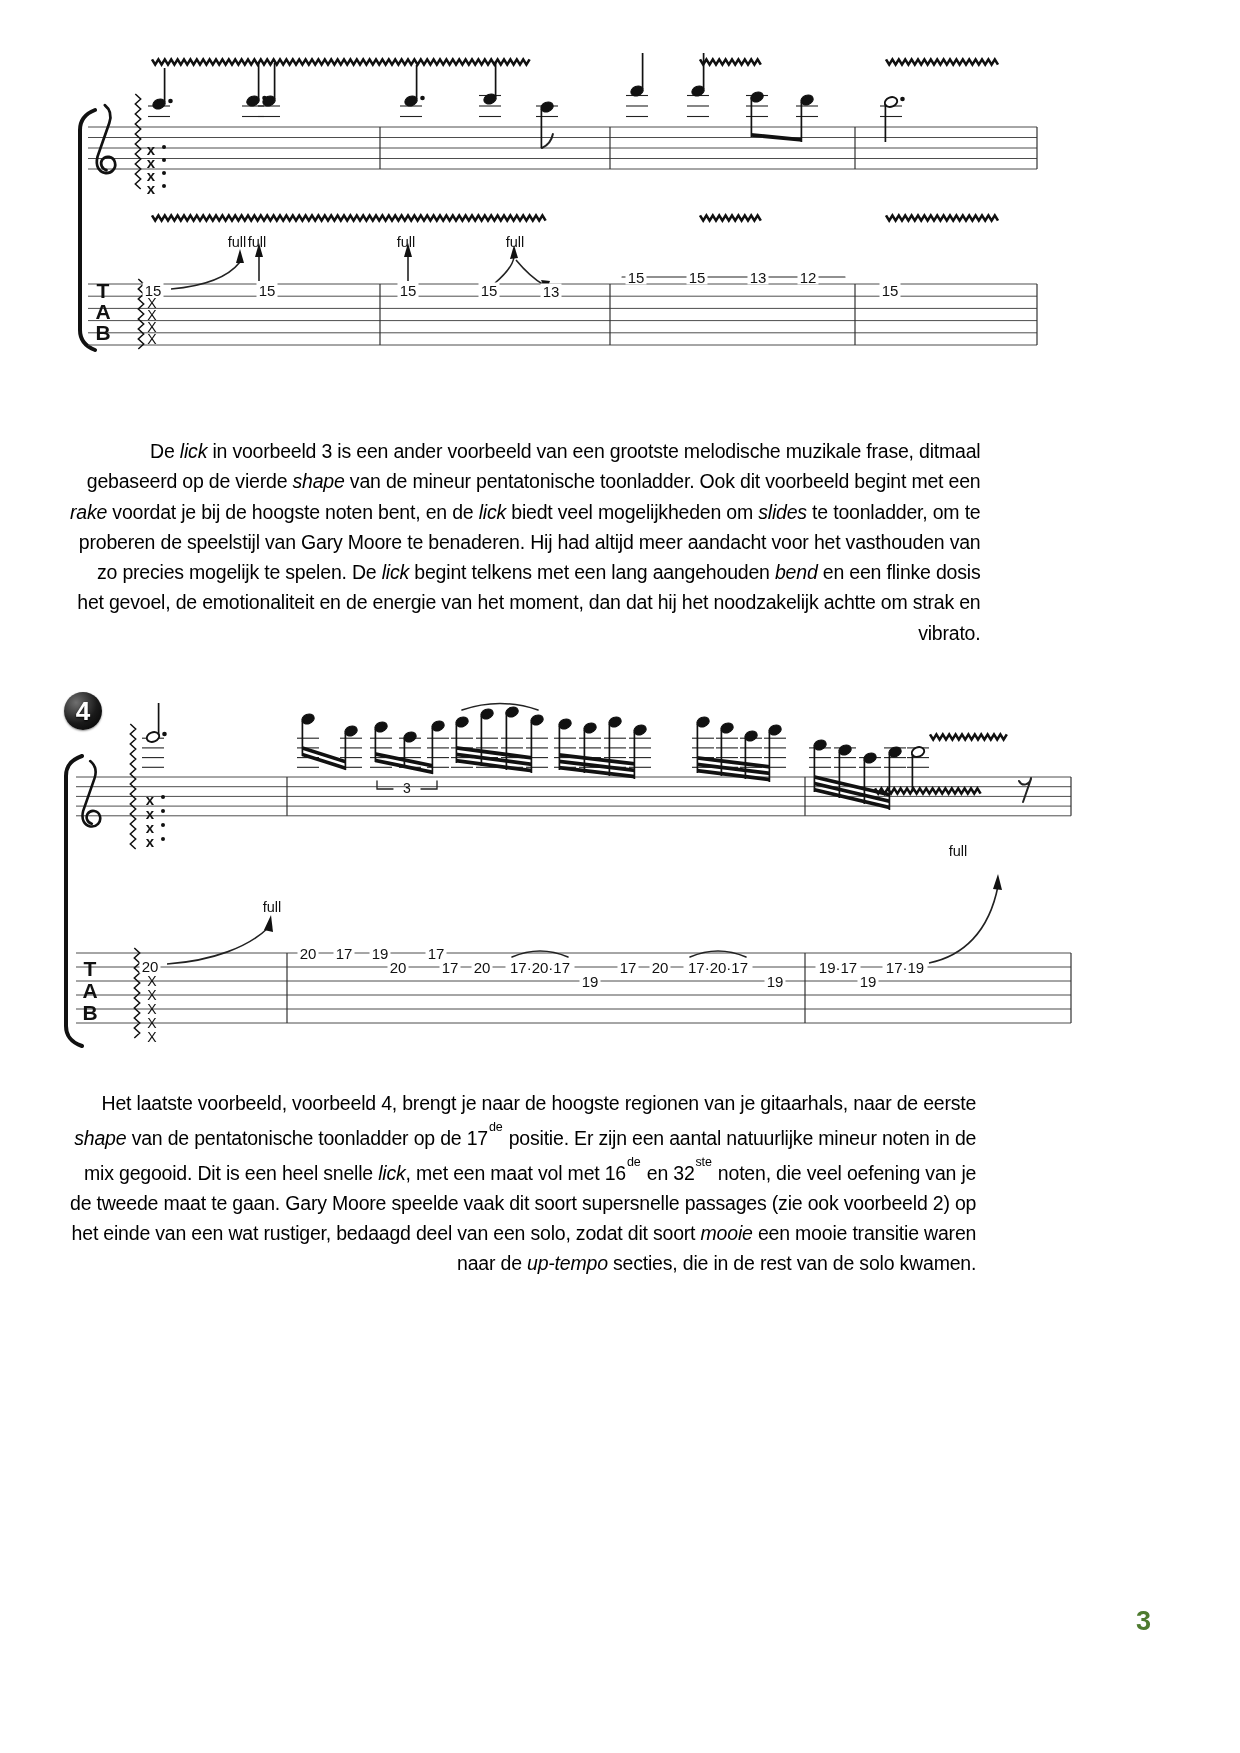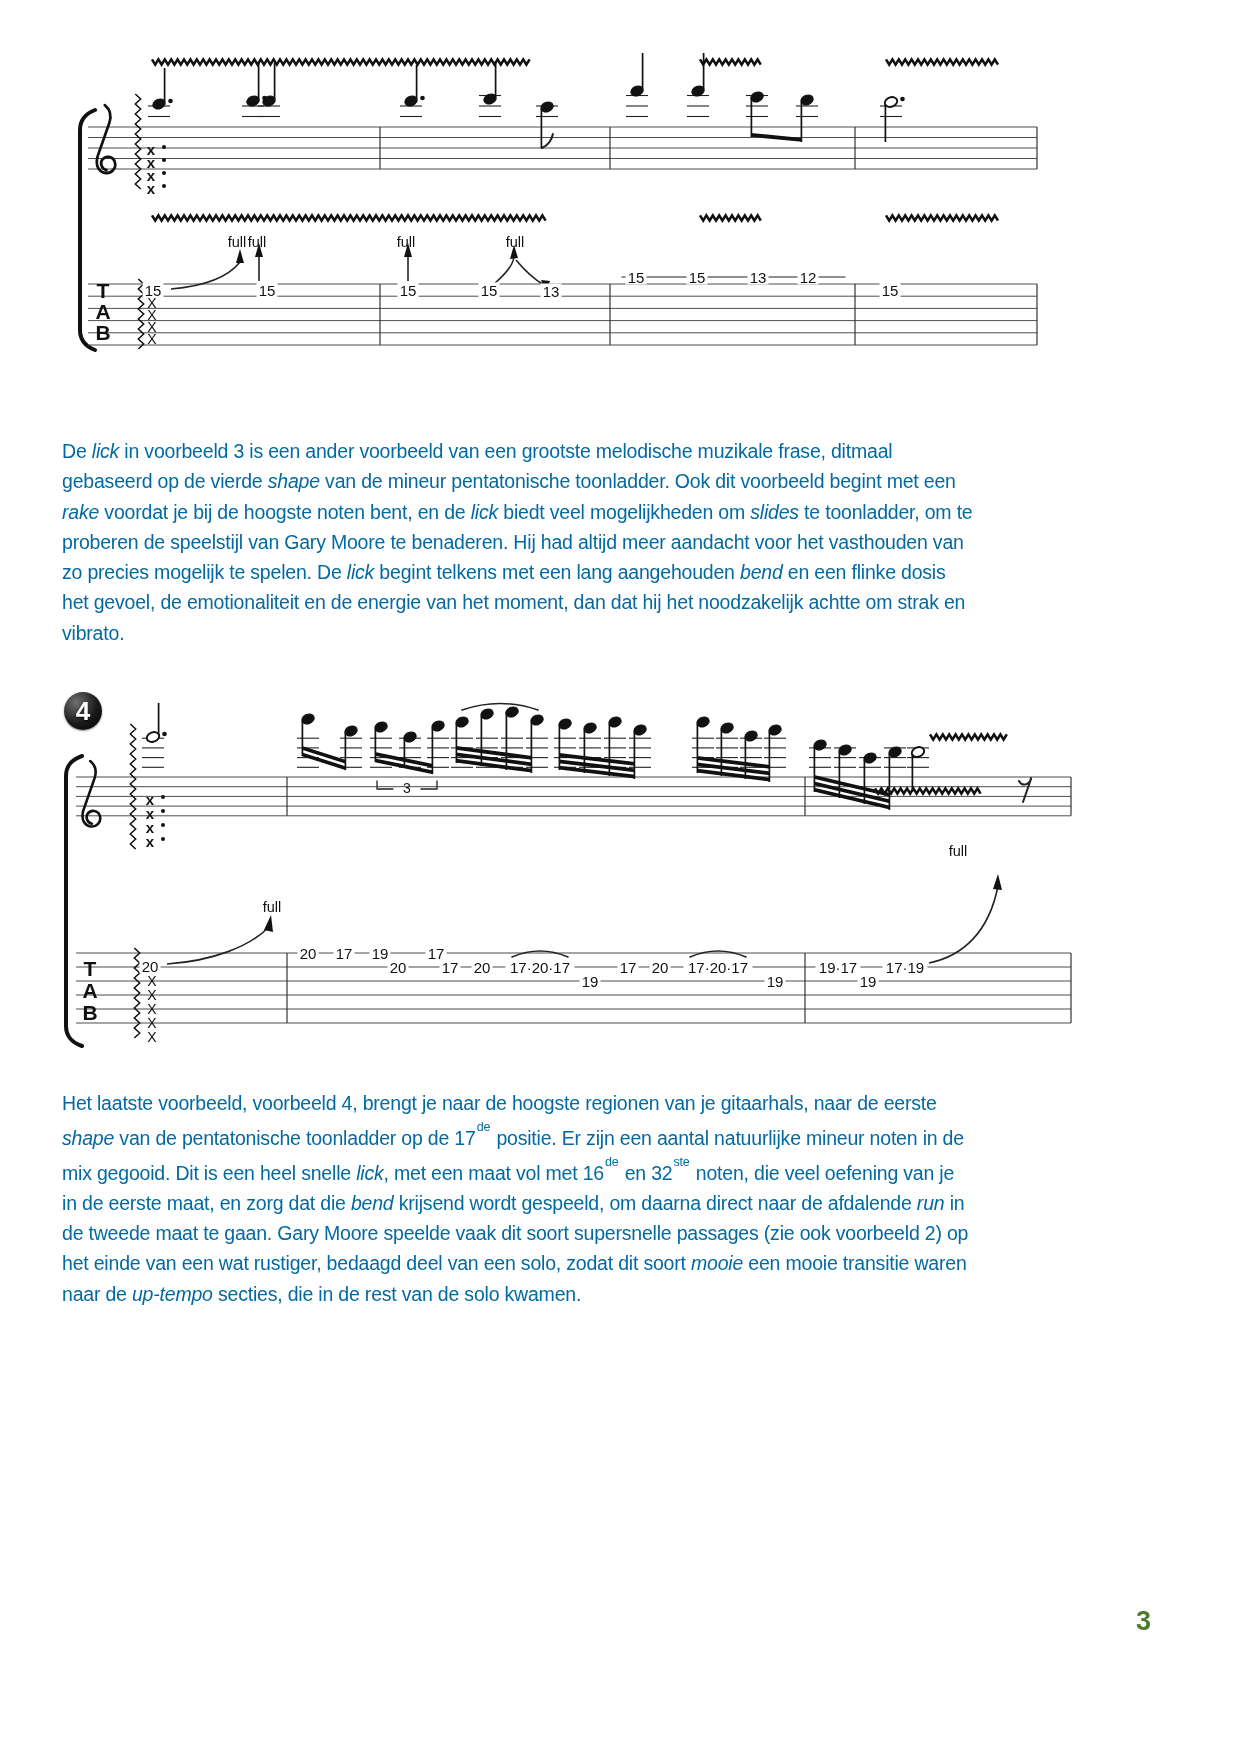--- a/index.html
+++ b/index.html
@@ -1,20 +1,20 @@
 <!DOCTYPE html>
 <html><head>
 <meta charset="utf-8">
 <style>
   html,body{margin:0;padding:0;background:#ffffff;}
   .page{position:relative;width:1240px;height:1753px;background:#fff;overflow:hidden;
         font-family:"Liberation Sans",sans-serif;color:#1a1a1a;}
   #notation{position:absolute;left:0;top:0;}
-  .para{position:absolute;left:62px;font-size:19.5px;line-height:30.3px;letter-spacing:-0.2px;
-        white-space:nowrap;color:#0369a1;}
+  .para{position:absolute;left:70px;font-size:19.5px;line-height:30.3px;letter-spacing:-0.2px;
+        white-space:nowrap;color:#000000;text-align:right;}
   .para i{font-style:italic;}
   .para sup{font-size:12.5px;position:relative;top:-6.5px;margin:0 1px;}
   #badge{position:absolute;left:64px;top:692px;width:38px;height:38px;border-radius:50%;
          background:radial-gradient(circle at 32% 28%, #6f6f6f 0%, #1a1a1a 55%, #000 100%);
          color:#fff;font-weight:bold;font-size:26px;display:flex;align-items:center;justify-content:center;
          text-shadow:0 1px 2px #000;box-shadow:0 1px 2px rgba(0,0,0,.45);}
   #pagenum{position:absolute;left:1136px;top:1606px;width:48px;text-align:left;
            font-size:27px;font-weight:bold;}
 </style>
 </head>
@@ -408,20 +408,19 @@
       <div><i>rake</i><span> voordat je bij de hoogste noten bent, en de </span><i>lick</i><span> biedt veel mogelijkheden om </span><i>slides</i><span> te toonladder, om te</span></div>
       <div><span>proberen de speelstijl van Gary Moore te benaderen. Hij had altijd meer aandacht voor het vasthouden van</span></div>
       <div><span>zo precies mogelijk te spelen. De </span><i>lick</i><span> begint telkens met een lang aangehouden </span><i>bend</i><span> en een flinke dosis</span></div>
       <div><span>het gevoel, de emotionaliteit en de energie van het moment, dan dat hij het noodzakelijk achtte om strak en</span></div>
       <div><span>vibrato.</span></div>
     </div>
   <div id="p2" class="para" style="top:1088px">
       <div><span>Het laatste voorbeeld, voorbeeld 4, brengt je naar de hoogste regionen van je gitaarhals, naar de eerste</span></div>
       <div><i>shape</i><span> van de pentatonische toonladder op de 17</span><sup>de</sup><span> positie. Er zijn een aantal natuurlijke mineur noten in de</span></div>
       <div><span>mix gegooid. Dit is een heel snelle </span><i>lick</i><span>, met een maat vol met 16</span><sup>de</sup><span> en 32</span><sup>ste</sup><span> noten, die veel oefening van je</span></div>
-      <div><span>in de eerste maat, en zorg dat die </span><i>bend</i><span> krijsend wordt gespeeld, om daarna direct naar de afdalende </span><i>run</i><span> in</span></div>
       <div><span>de tweede maat te gaan. Gary Moore speelde vaak dit soort supersnelle passages (zie ook voorbeeld 2) op</span></div>
       <div><span>het einde van een wat rustiger, bedaagd deel van een solo, zodat dit soort </span><i>mooie</i><span> een mooie transitie waren</span></div>
       <div><span>naar de </span><i>up-tempo</i><span> secties, die in de rest van de solo kwamen.</span></div>
     </div>
 
   <div id="pagenum" style="color: rgb(78, 123, 47);">3</div>
 </div>
 
 </body></html>

